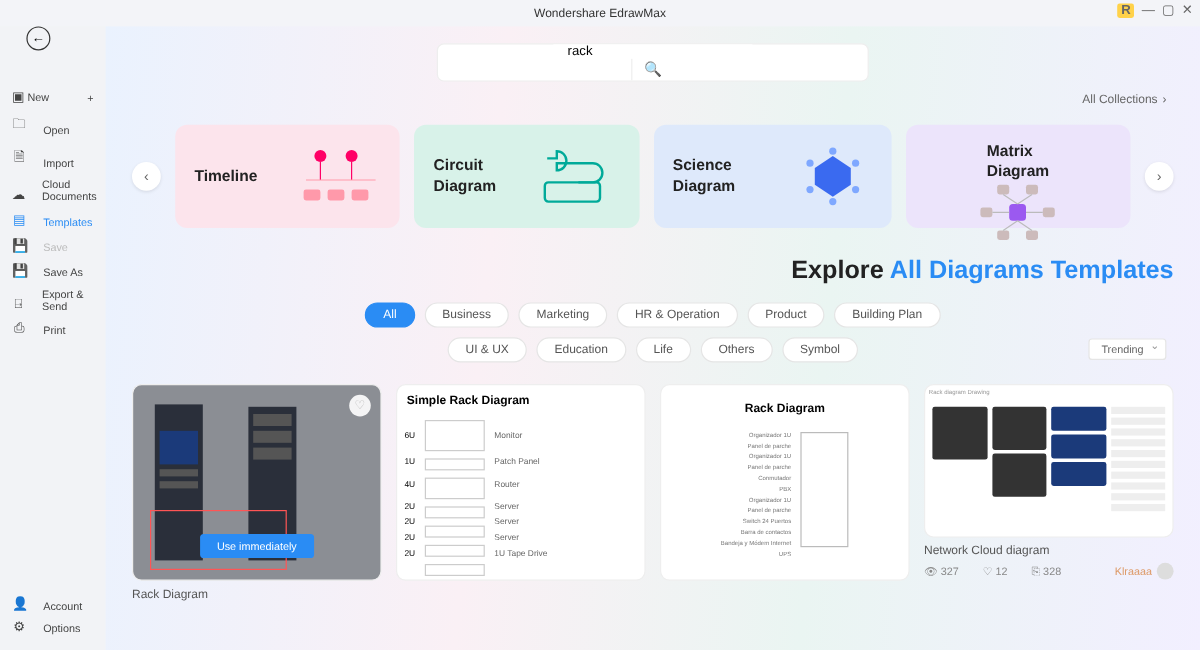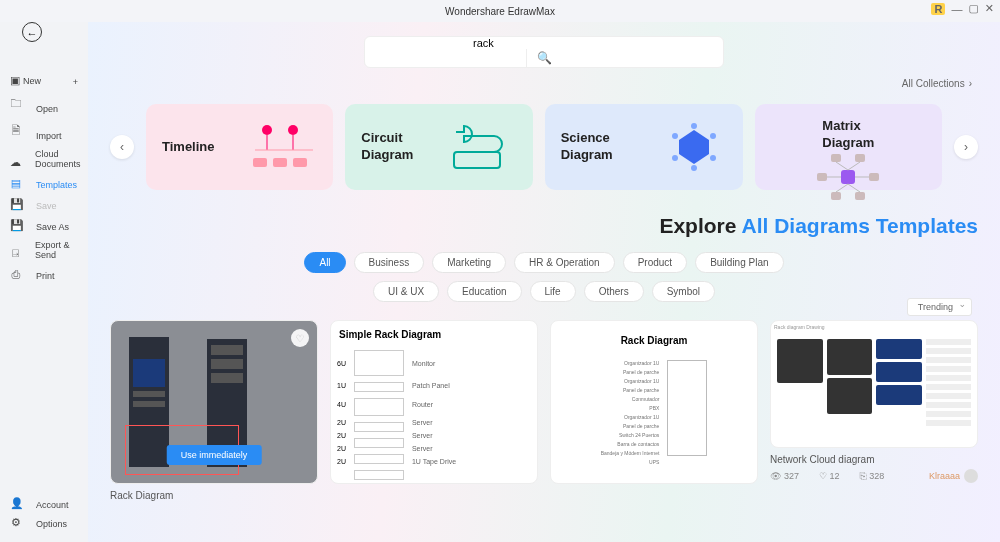--- a/index.html
+++ b/index.html
@@ -46,21 +46,21 @@
 .c-purple { background: #ece4fb; flex-direction: column; }
 
 .explore { text-align: right; font-size: 21px; font-weight: bold; margin-top: 24px; color: #222; }
 .explore .hl { color: #2a8cf4; }
 
 .chips { display: flex; gap: 8px; justify-content: center; margin-top: 14px; }
 .chips2 { margin-top: 8px; }
 .chip { background: #fff; border: 1px solid #e5e5e5; border-radius: 14px; padding: 4px 14px; font-size: 10px; color: #555; cursor: pointer; }
 .chip.active { background: #2a8cf4; color: #fff; border-color: #2a8cf4; }
 
-.sort { position: absolute; right: 28px; top: 276px; background: #fff; border: 1px solid #e5e5e5; border-radius: 3px; padding: 3px 18px 3px 10px; font-size: 9px; color: #666; cursor: pointer; }
+.sort { position: absolute; right: 28px; top: 260px; background: #fff; border: 1px solid #e5e5e5; border-radius: 3px; padding: 3px 18px 3px 10px; font-size: 9px; color: #666; cursor: pointer; }
 .sort::after { content: "⌄"; position: absolute; right: 5px; top: 0; color: #999; }
 
 .gallery { display: flex; gap: 12px; margin-top: 18px; }
 .gal-item { flex: 1; display: flex; flex-direction: column; }
 .thumb { background: #fff; border-radius: 8px; height: 164px; border: 1px solid #eee; overflow: hidden; position: relative; }
 .thumb.dark { background: #8b8e94; }
 .fav { position: absolute; right: 8px; top: 8px; width: 18px; height: 18px; background: rgba(255,255,255,0.9); border-radius: 50%; font-size: 10px; color: #bbb; display: flex; align-items: center; justify-content: center; }
 .use-btn { position: absolute; bottom: 18px; left: 50%; transform: translateX(-50%); background: #2a8cf4; color: #fff; font-size: 9px; padding: 5px 14px; border-radius: 3px; cursor: pointer; }
 .sel-frame { position: absolute; bottom: 8px; left: 14px; width: 114px; height: 50px; border: 1px solid #ff5555; }
 .gal-title { font-size: 10px; color: #555; margin-top: 6px; }

